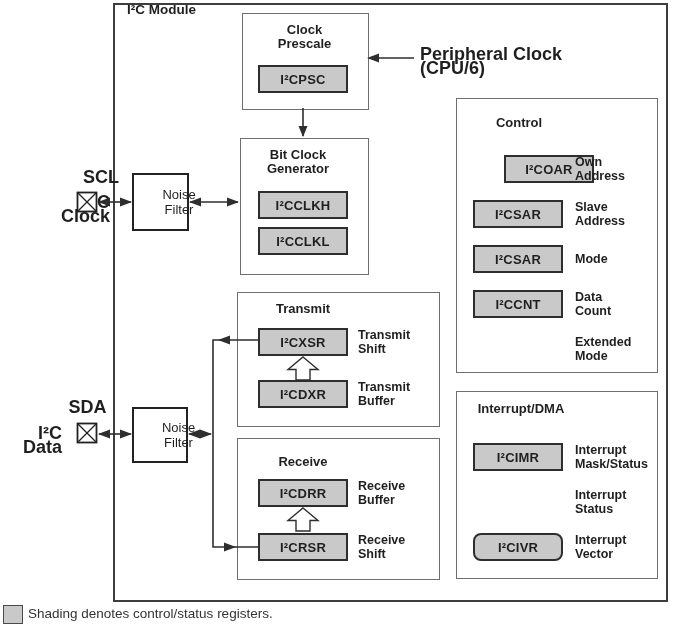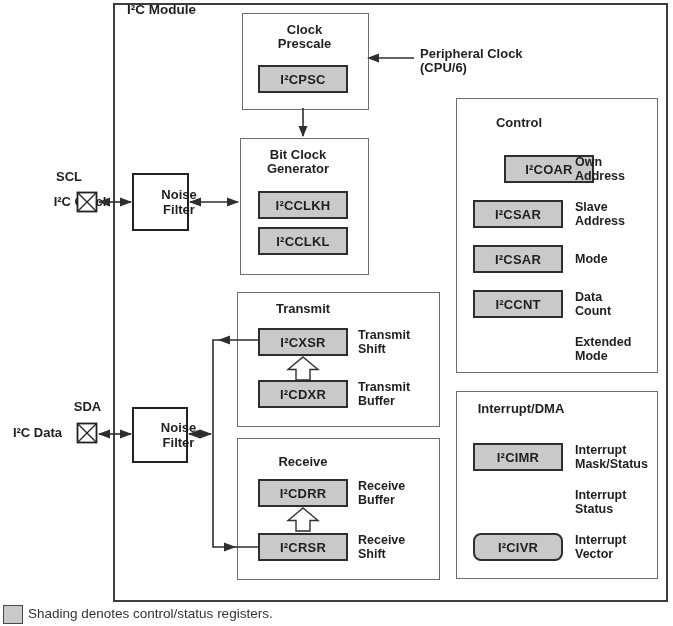--- a/index.html
+++ b/index.html
@@ -5,29 +5,29 @@
   html,body{margin:0;padding:0;background:#fff;}
   .canvas{
     position:relative;width:673px;height:626px;background:#ffffff;
     font-family:"Liberation Sans", sans-serif;color:#1f1f1f;overflow:hidden;
   }
   .abs{position:absolute;}
   .outer{border:2px solid #3d3d3d;background:#fff;}
   .gbox{border:1px solid #6e6e6e;background:#fff;}
   .nfilter{border:2.5px solid #222;background:#fff;
     display:flex;flex-direction:column;align-items:center;justify-content:center;
-    font-weight:bold;font-size:13px;line-height:15px;text-align:center;padding-left:37px;}
+    font-weight:normal;font-size:13px;line-height:15px;text-align:center;padding-left:37px;}
   .reg{width:90px;height:28px;box-sizing:border-box;background:#c9c9c9;border:2px solid #2e2e2e;
     display:flex;align-items:center;justify-content:center;
     font-weight:bold;font-size:13px;letter-spacing:0.2px;}
   .title{font-weight:bold;font-size:13px;line-height:14px;text-align:center;}
   .desc{width:110px;height:28px;display:flex;flex-direction:column;justify-content:center;
     font-weight:bold;font-size:12.5px;line-height:14px;text-align:left;}
   .desc div{white-space:nowrap;}
-  .lbl{font-weight:bold;font-size:13px;line-height:14px;}
+  .lbl{font-weight:bold;font-size:18px;line-height:14px;}
   .legend-text{font-size:13.5px;font-weight:normal;color:#333;}
   .legend-swatch{width:20px;height:19px;background:#c9c9c9;border:1.5px solid #4a4a4a;box-sizing:border-box;}
   svg.overlay{position:absolute;left:0;top:0;pointer-events:none;}
 </style>
 </head>
 <body>
 
 <div class="canvas">
 
   <div class="abs outer" style="left:113px;top:3px;width:551px;height:595px;"></div>
@@ -51,21 +51,21 @@
     <div>(CPU/6)</div>
   </div>
 
   <div class="abs title" style="left:240px;top:148px;width:116px;">
     <div>Bit Clock</div>
     <div>Generator</div>
   </div>
   <div class="abs reg" style="left:258px;top:191px;">I²CCLKH</div>
   <div class="abs reg" style="left:258px;top:227px;">I²CCLKL</div>
 
-  <div class="abs lbl" style="left:56px;top:170px;width:41px;text-align:left;">SCL</div>
+  <div class="abs lbl" style="left:78px;top:170px;width:41px;text-align:right;">SCL</div>
   <div class="abs lbl" style="left:0px;top:195px;width:62px;text-align:right;padding-left:48px;">I²C Clock</div>
   <svg class="abs" style="left:76px;top:191px;" width="22" height="22">
     <rect x="1.5" y="1.5" width="19" height="19" fill="#fff" stroke="#222" stroke-width="1.8"></rect>
     <line x1="2" y1="2" x2="20" y2="20" stroke="#222" stroke-width="1.2"></line>
     <line x1="20" y1="2" x2="2" y2="20" stroke="#222" stroke-width="1.2"></line>
   </svg>
   <div class="abs nfilter" style="left:132px;top:173px;width:57px;height:58px;box-sizing:border-box;">
     <div>Noise</div>
     <div>Filter</div>
   </div>

